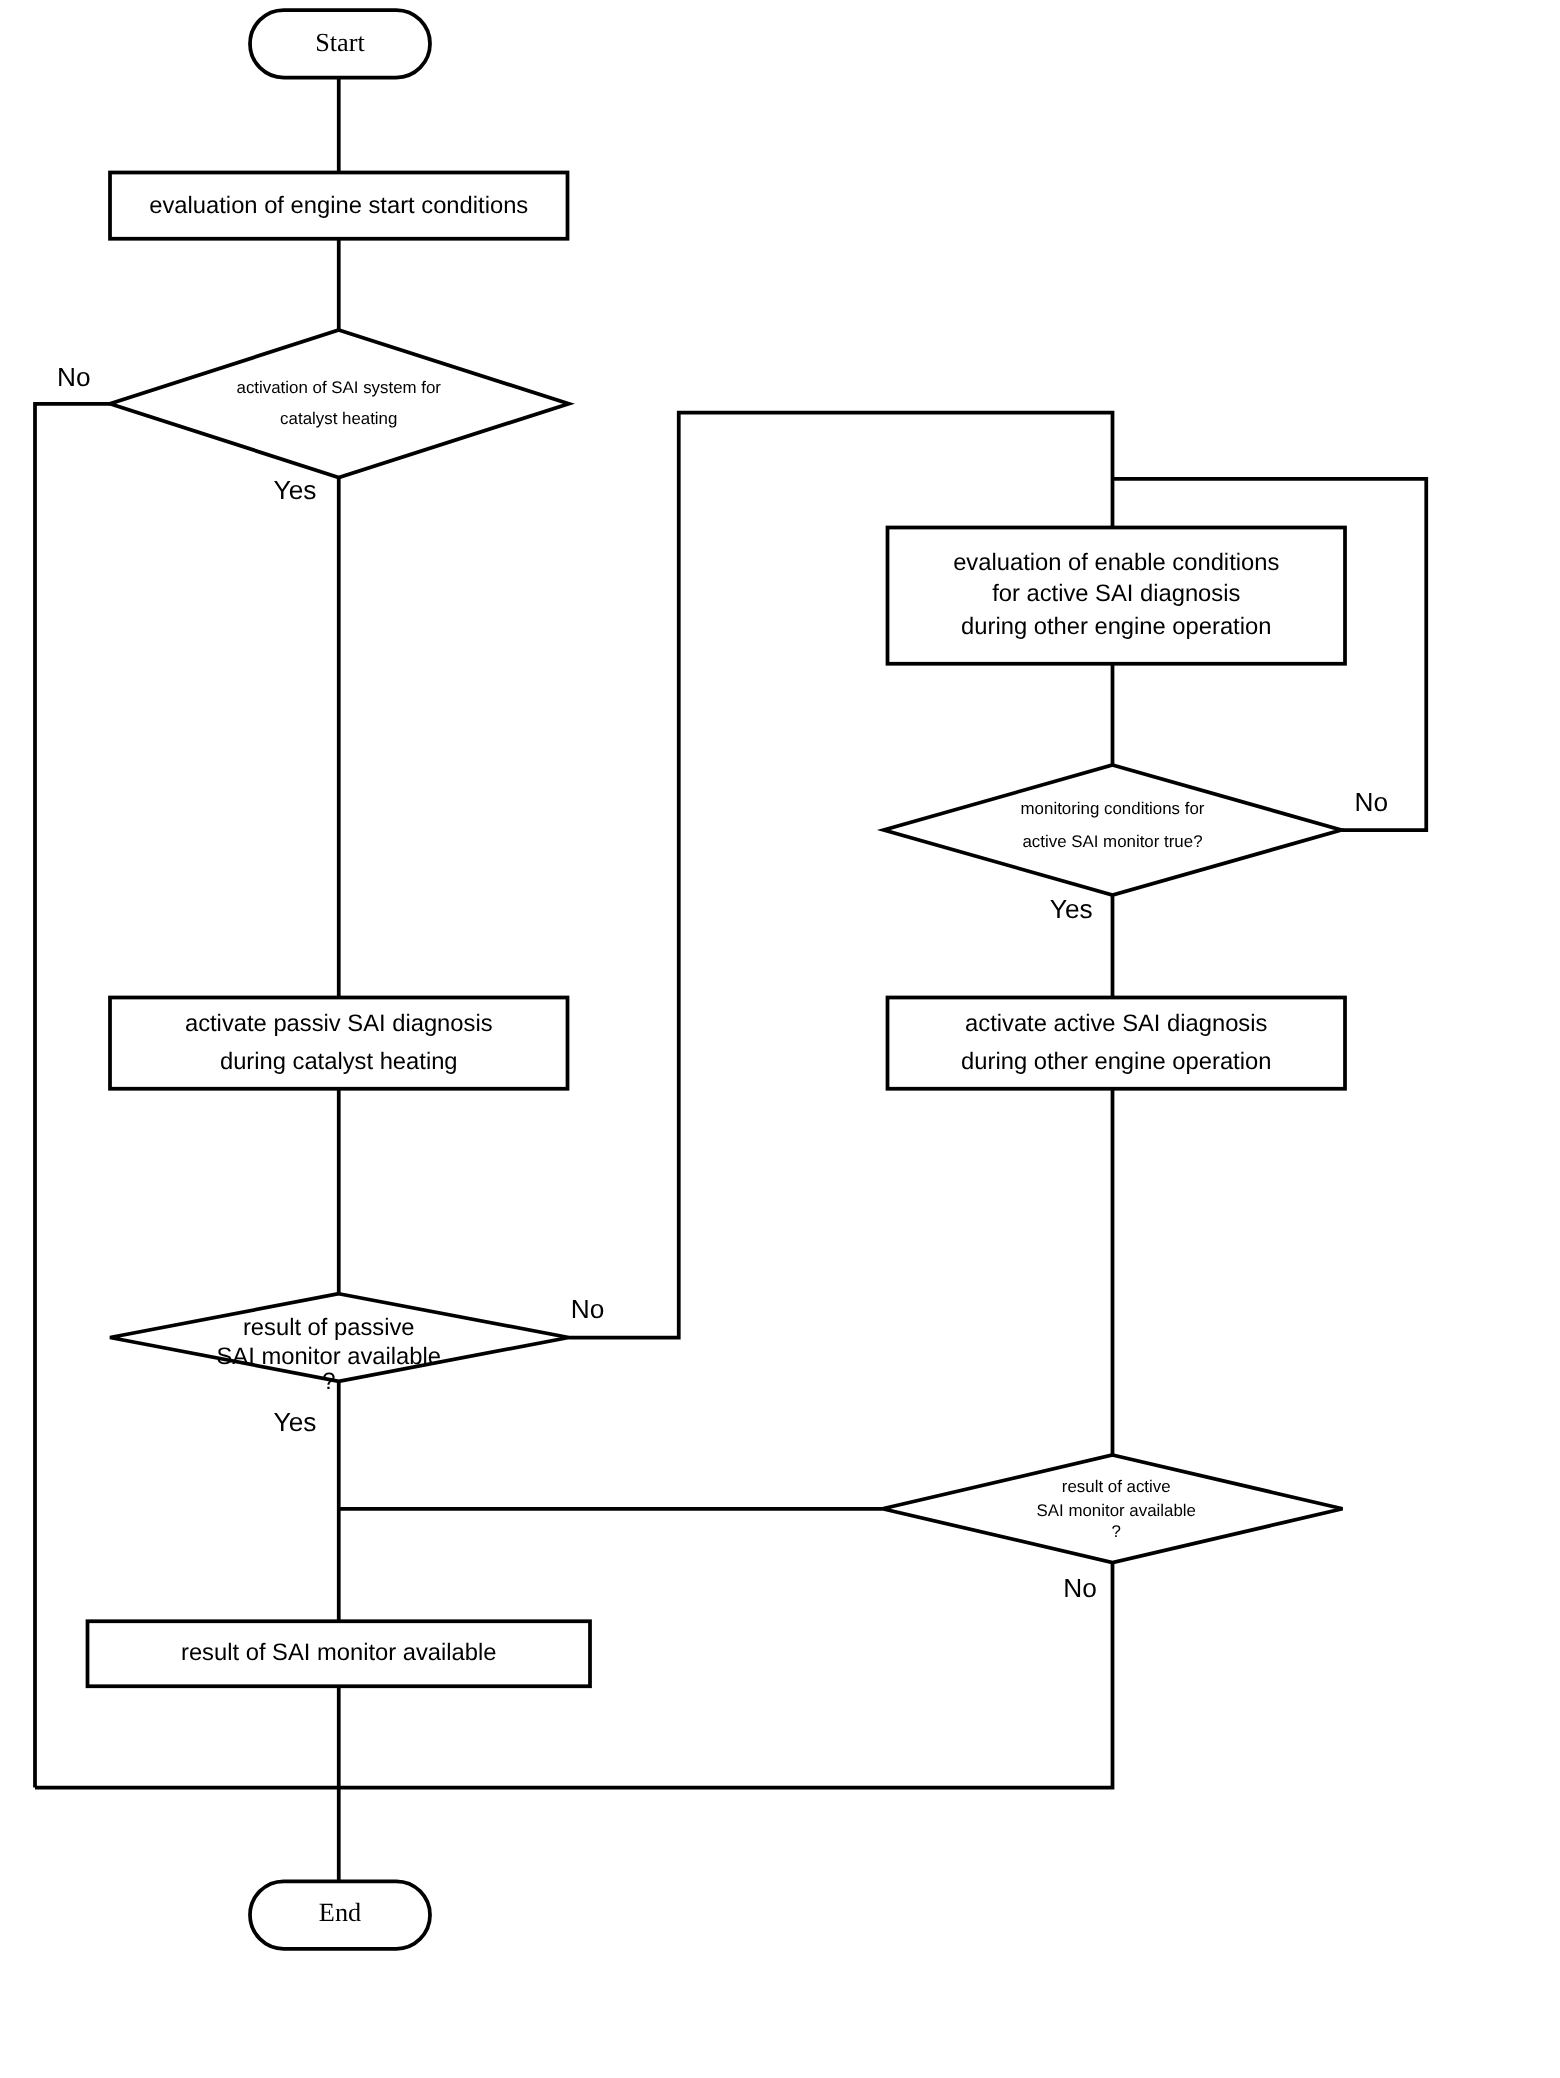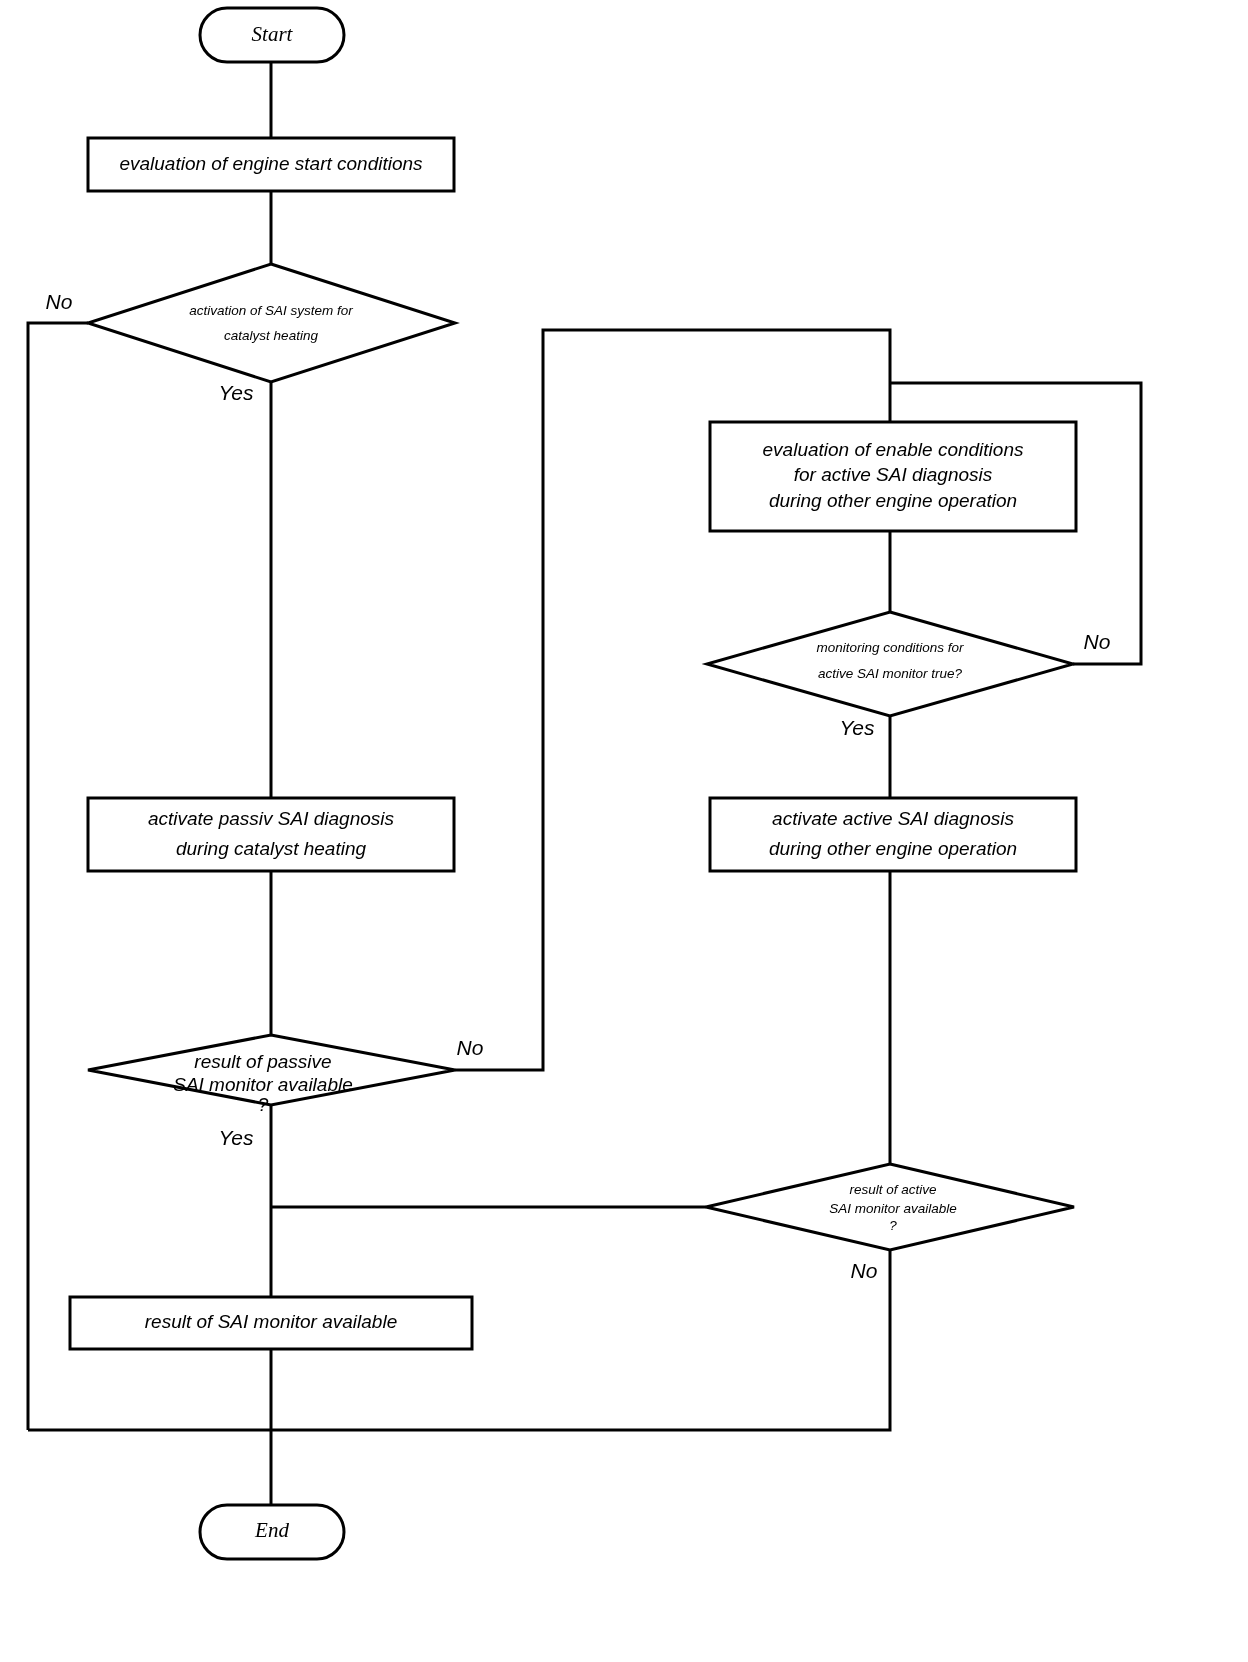--- a/index.html
+++ b/index.html
@@ -9,21 +9,20 @@
   }
   body {
     font-family: "Liberation Sans", sans-serif;
   }
   #diagram-root {
     position: relative;
     width: 1248px;
     height: 1662px;
     background: #ffffff;
     overflow: hidden;
-    font-style: italic;
   }
   svg#flow {
     display: block;
     width: 1248px;
     height: 1662px;
   }
   .shape-outline {
     fill: #ffffff;
     stroke: #000000;
     stroke-width: 3;

